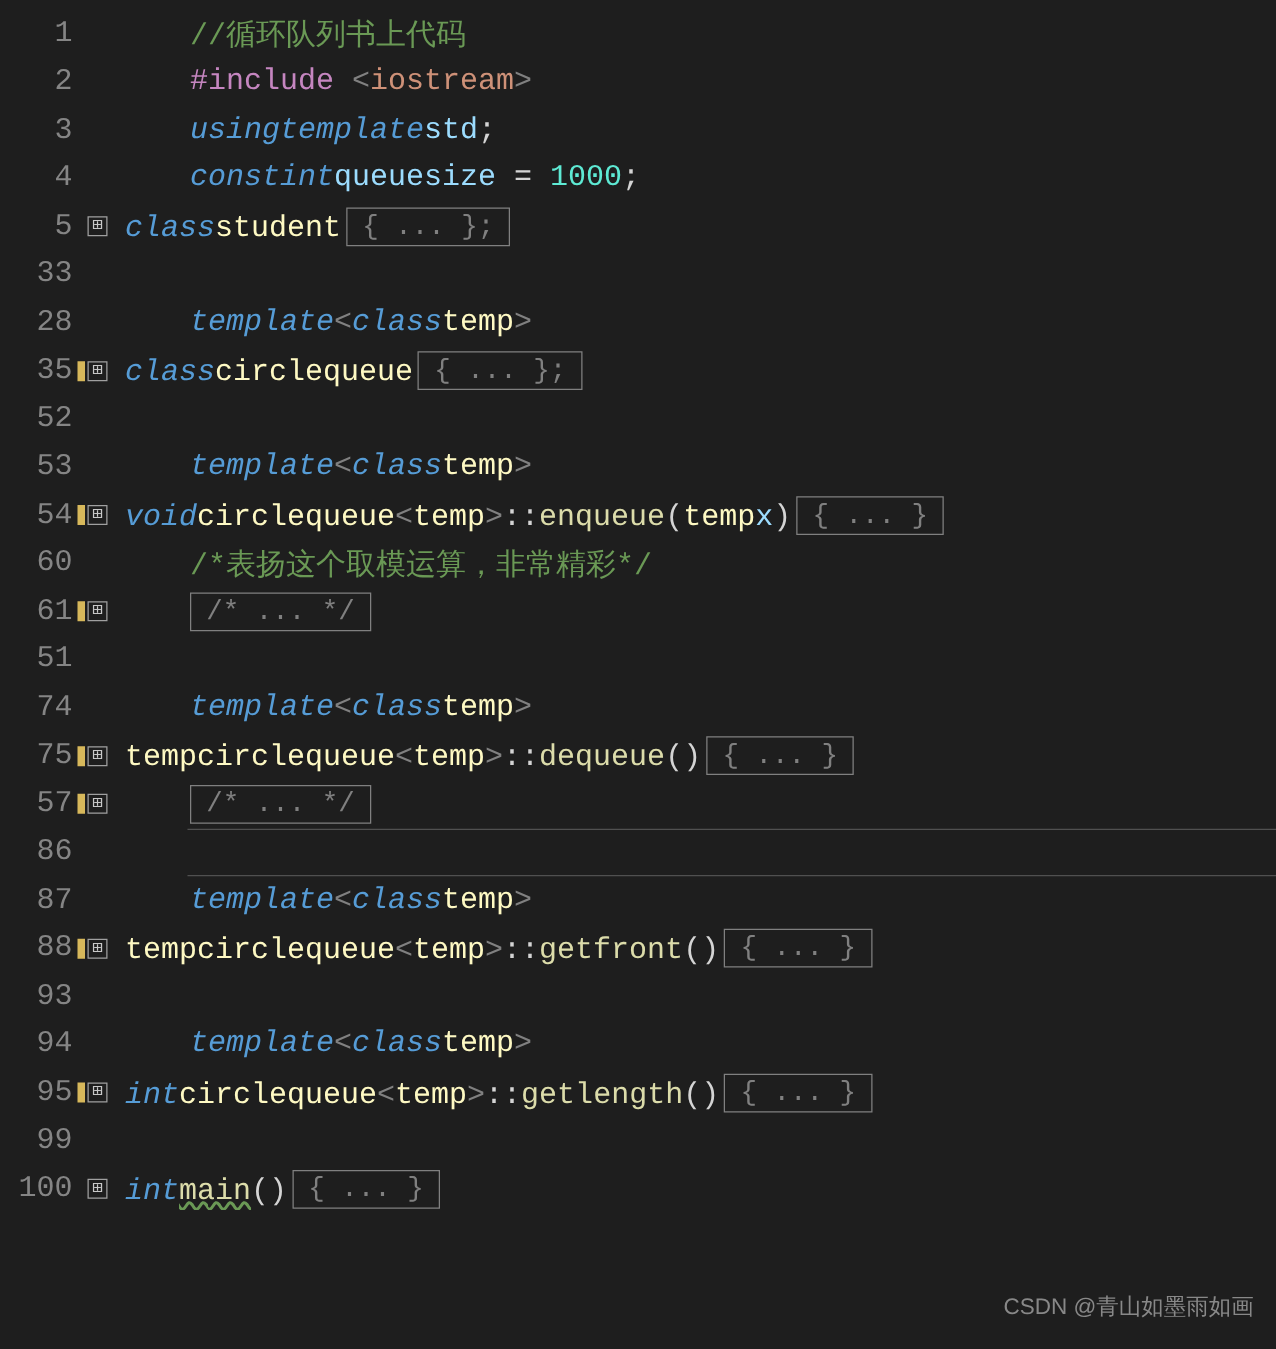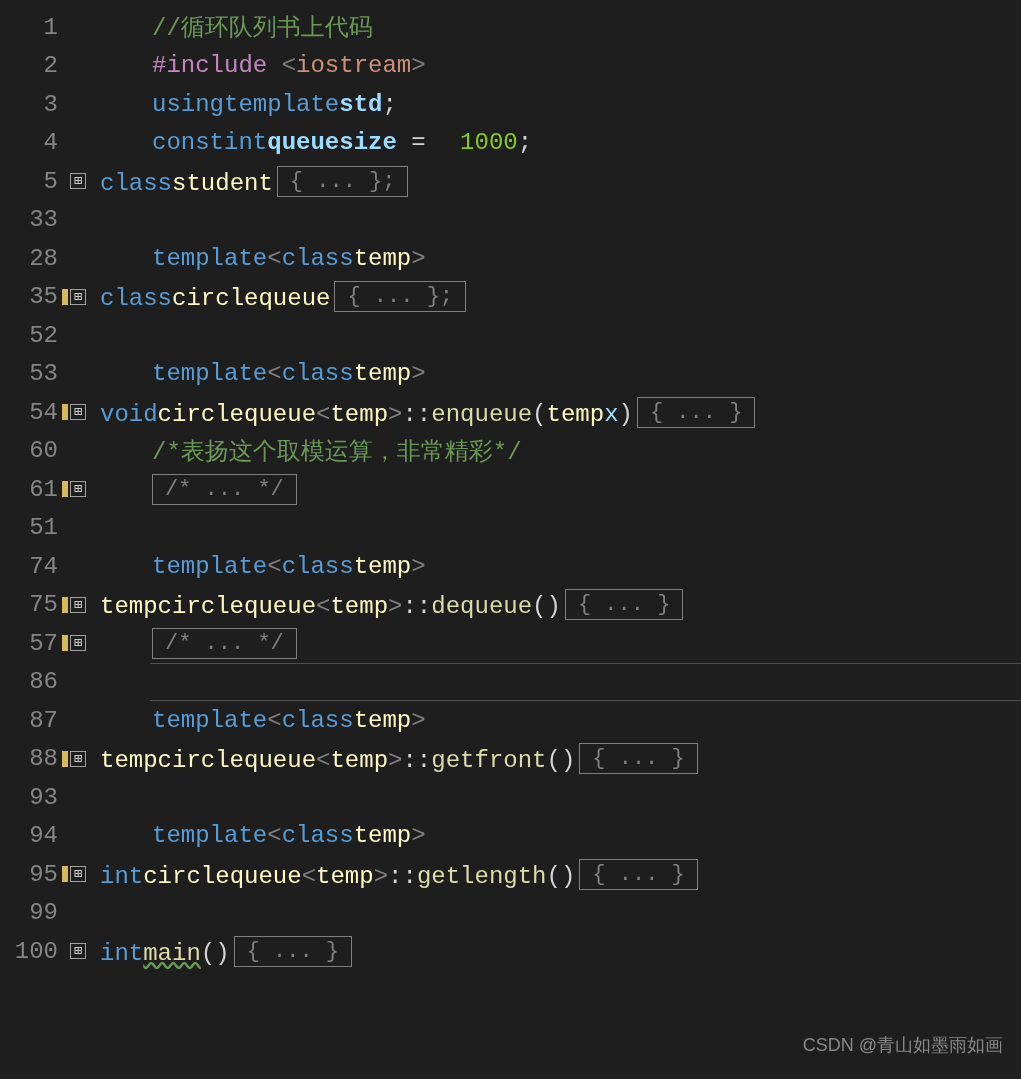--- a/index.html
+++ b/index.html
@@ -62,29 +62,29 @@
     height: 100%;
   }
   .code {
     flex: 1;
     white-space: pre;
     display: flex;
     align-items: flex-end;
   }
   .indent { display:inline-block; width: 52px; }
   .c-comment { color: #6a9955; }
-  .c-keyword { color: #569cd6; }
+  .c-keyword { color: #569cd6; font-style: italic; }
   .c-preproc { color: #c586c0; }
   .c-preproc-arg { color: #ce9178; }
   .c-type { color: #fef9c3; }
   .c-func { color: #dcdcaa; }
-  .c-ident { color: #9cdcfe; font-weight: bold; }
+  .c-ident { color: #9cdcfe; }
   .c-punc { color: #d4d4d4; }
   .c-op { color: #d4d4d4; }
-  .c-num { color: #84cc16; margin-left: 20px; }
+  .c-num { color: #5eead4; }
   .c-param { color: #9cdcfe; }
   .c-angle { color: #808080; }
   .folded {
     border: 1px solid #808080;
     color: #808080;
     padding: 2px 12px;
     margin-left: 4px;
     font-size: 22px;
     display: inline-flex;
     align-items: center;

